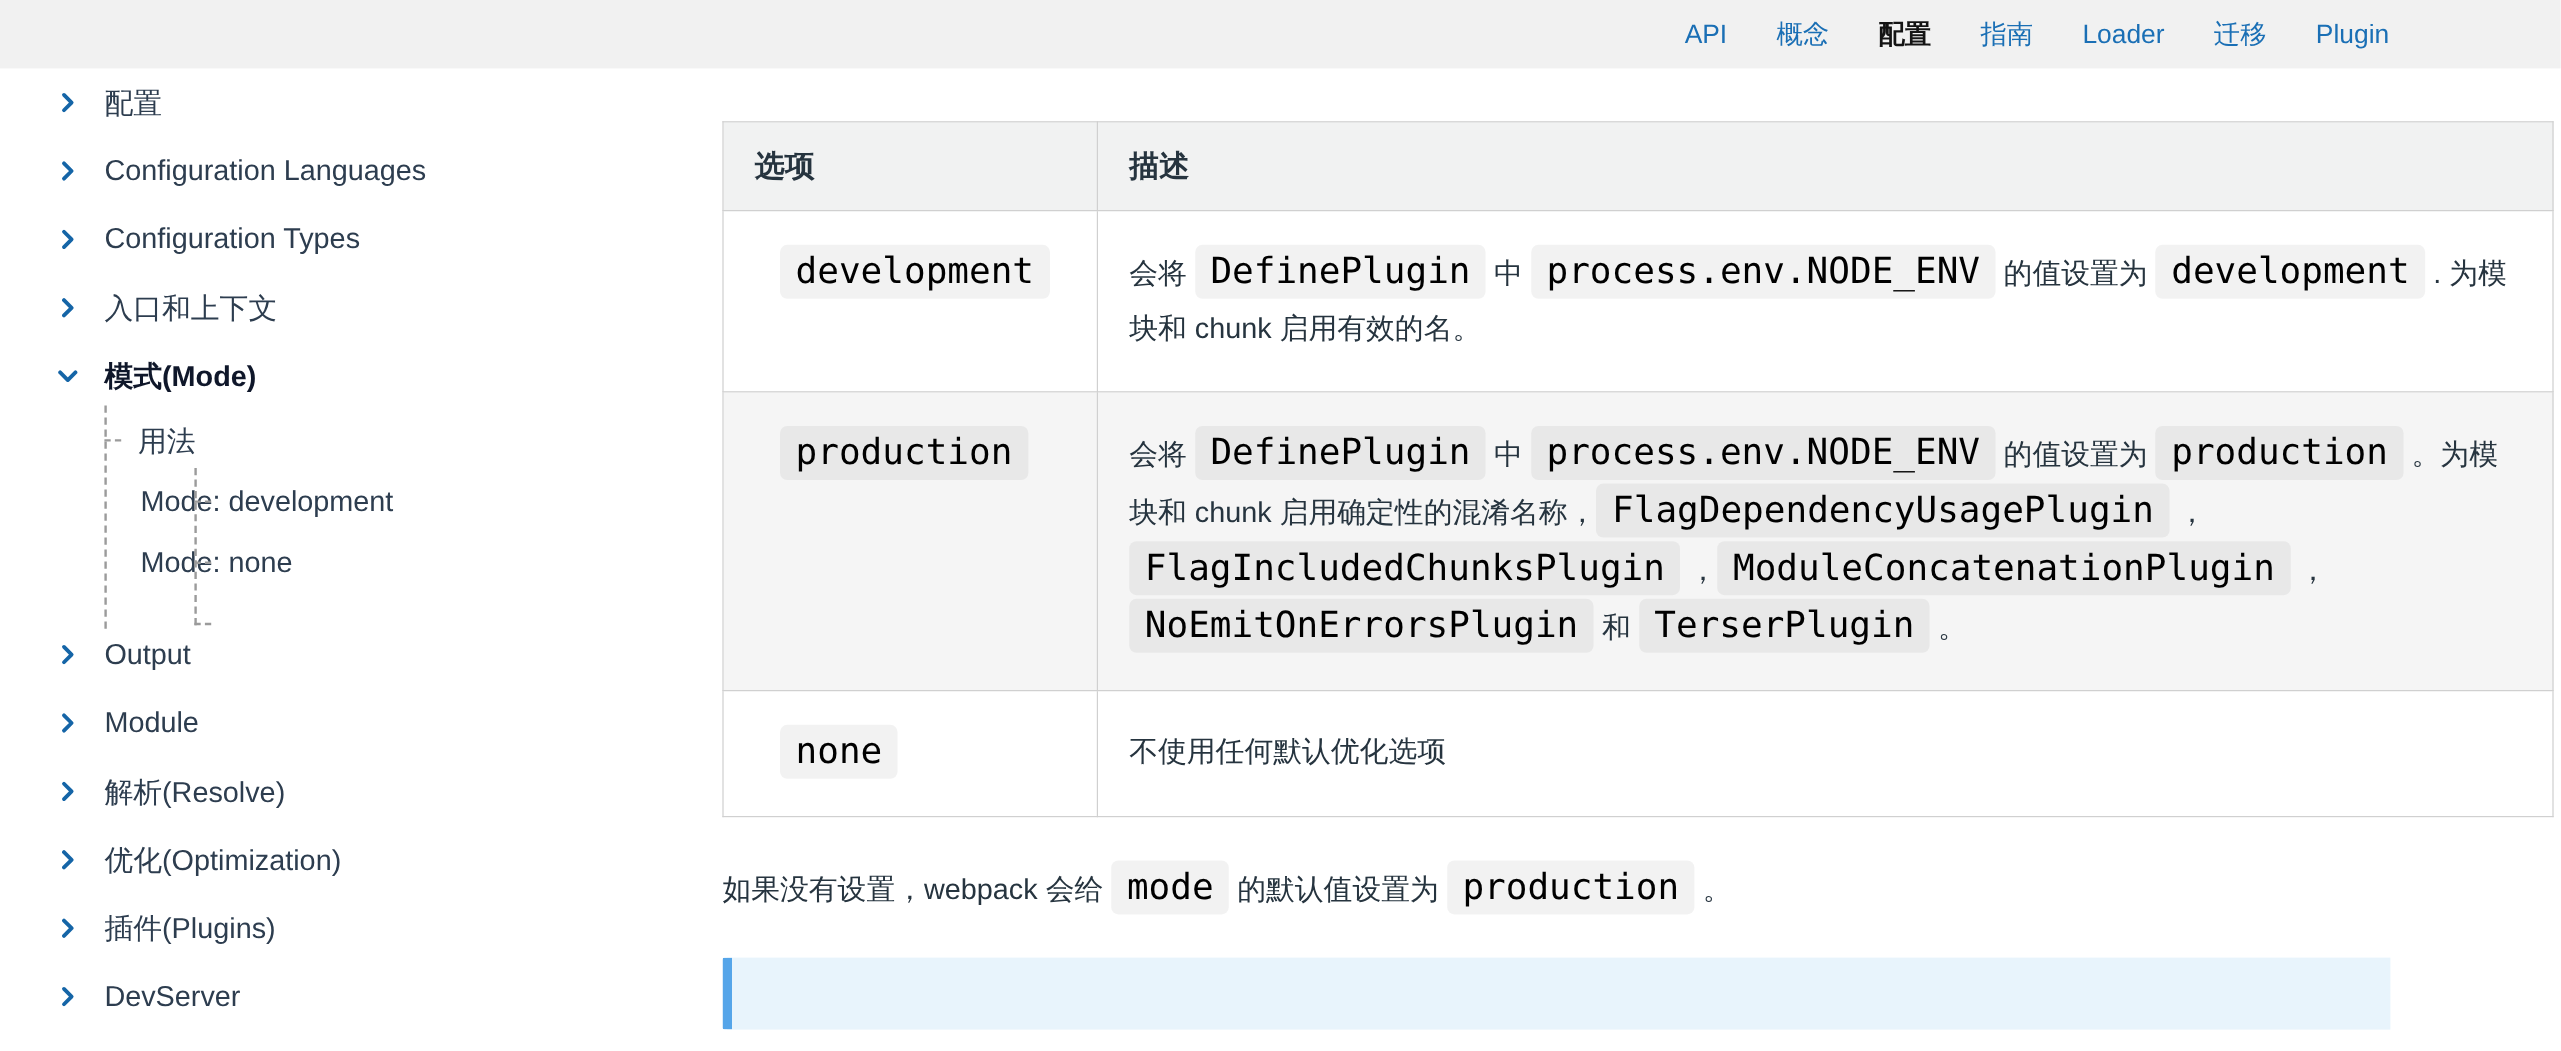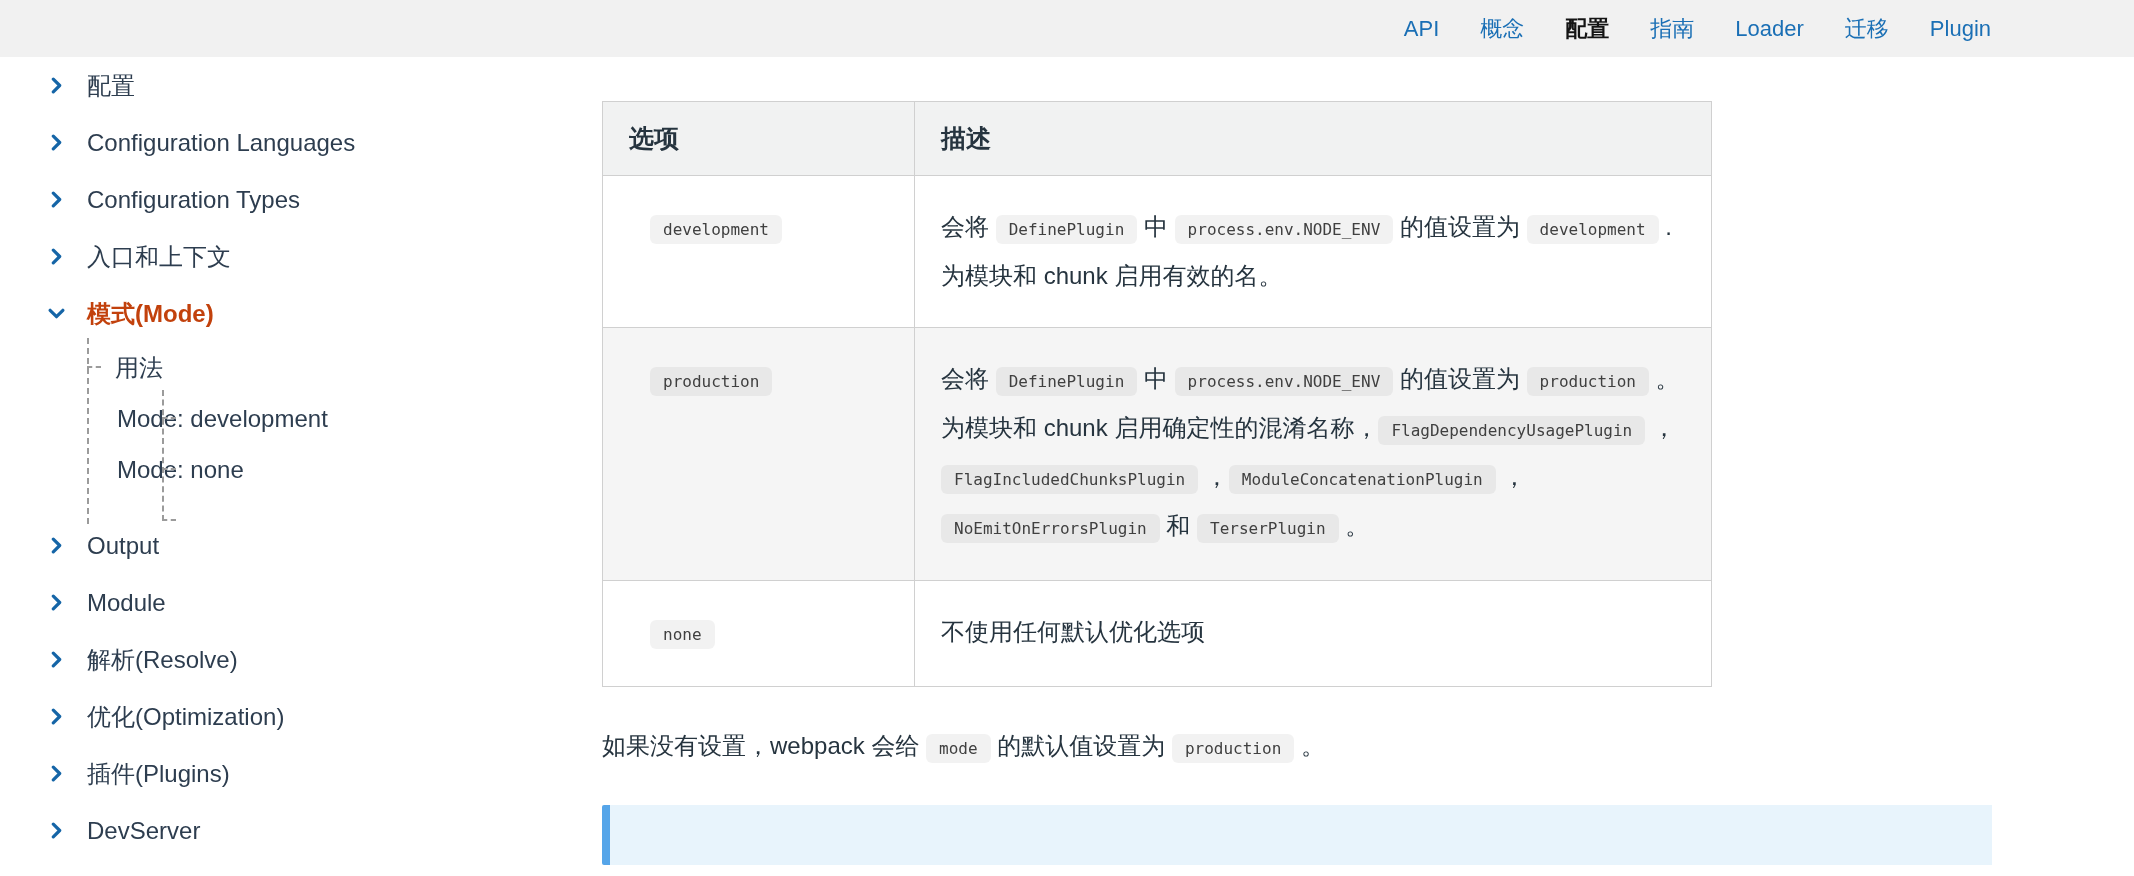--- a/index.html
+++ b/index.html
@@ -12,45 +12,45 @@
   .topnav { display: flex; align-items: center; justify-content: flex-end; height: 100%;
     padding-right: 143px; gap: 41px; font-size: 22px; }
   .topnav a { text-decoration: none; color: #1a6fb5; cursor: pointer; }
   .topnav a.active { color: #141414; font-weight: 700; }
 
   
   .sidebar { position: absolute; top: 57px; left: 0; width: 580px; color: #2d3d4f; font-size: 24px; }
   .side-item { display: flex; align-items: center; cursor: pointer; }
   .side-item.lvl0 { height: 57px; padding-left: 48px; gap: 22px; }
   .side-item .chev { display: inline-flex; width: 17px; height: 17px; flex: 0 0 auto; }
-  .side-item.current .lbl { font-weight: 700; color: #c2410c; }
+  .side-item.current .lbl { font-weight: 700; color: #0f172a; }
   .subtree { position: relative; }
   .side-item.lvl1 { height: 51px; padding-left: 115px; }
   .side-item.lvl2 { height: 51px; padding-left: 117px; }
   .tree-spacer { height: 22px; }
   .vline, .hdash { position: absolute; }
   .vline { border-left: 2px dashed #9b9b9b; width: 0; }
   .hdash { border-top: 2px dashed #9b9b9b; height: 0; width: 14px; }
   .v1 { left: 87px; top: -4px; height: 186px; }
   .v2 { left: 162px; top: 48px; height: 131px; }
 
   
   .main { position: absolute; left: 602px; top: 101px; width: 1390px; color: #26343f; }
-  table.mode-table { width: 1110px; border-collapse: collapse; table-layout: fixed; }
+  table.mode-table { width: 1526px; border-collapse: collapse; table-layout: fixed; }
   .mode-table col.c1 { width: 312px; }
   .mode-table th, .mode-table td { border: 1px solid #d0d0d0; text-align: left; }
   .mode-table th { background: #f1f2f2; height: 74px; vertical-align: middle;
     padding: 0 26px; font-size: 25px; font-weight: 700; color: #26343f; }
   .mode-table td { vertical-align: top; padding: 28px 26px; font-size: 24px;
     line-height: 46px; color: #26343f; }
   .mode-table td.option { padding-left: 47px; }
   .mode-table tr.zebra td { background: #f5f5f5; }
   .inline-code { font-family: "DejaVu Sans Mono", "Liberation Mono", monospace;
-    font-size: 16px; background: rgba(0,0,0,0.05); border-radius: 6px;
-    padding: 5px 13px; color: #404040; white-space: nowrap; }
+    font-size: 30px; background: rgba(0,0,0,0.05); border-radius: 6px;
+    padding: 5px 13px; color: #000000; white-space: nowrap; }
   .para { margin-top: 36px; font-size: 24px; line-height: 46px; color: #26343f; }
   .callout { margin-top: 33px; height: 60px; background: #e8f4fc;
     border-left: 8px solid #55a5e9; border-radius: 2px 0 0 2px; }
 </style>
 </head>
 <body>
 
 <div class="page">
 
   <header class="topbar">

